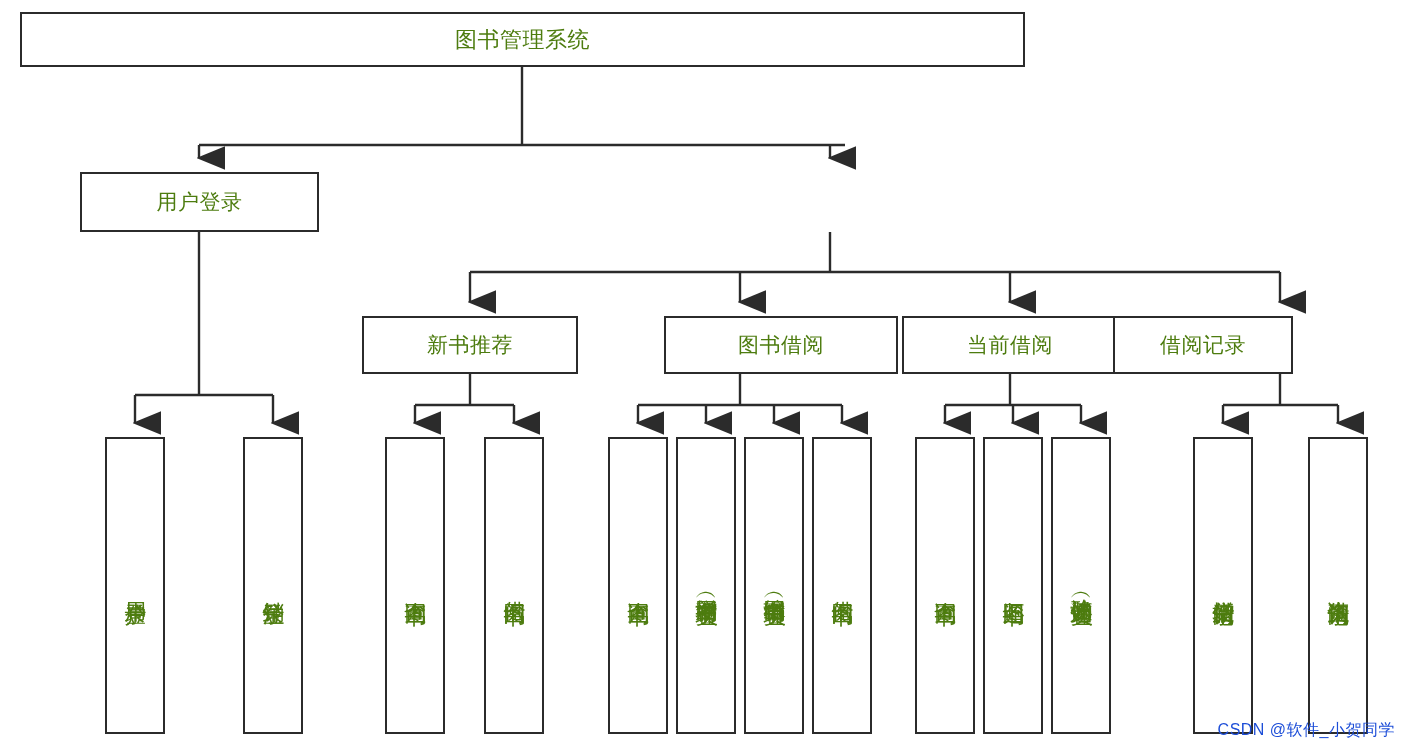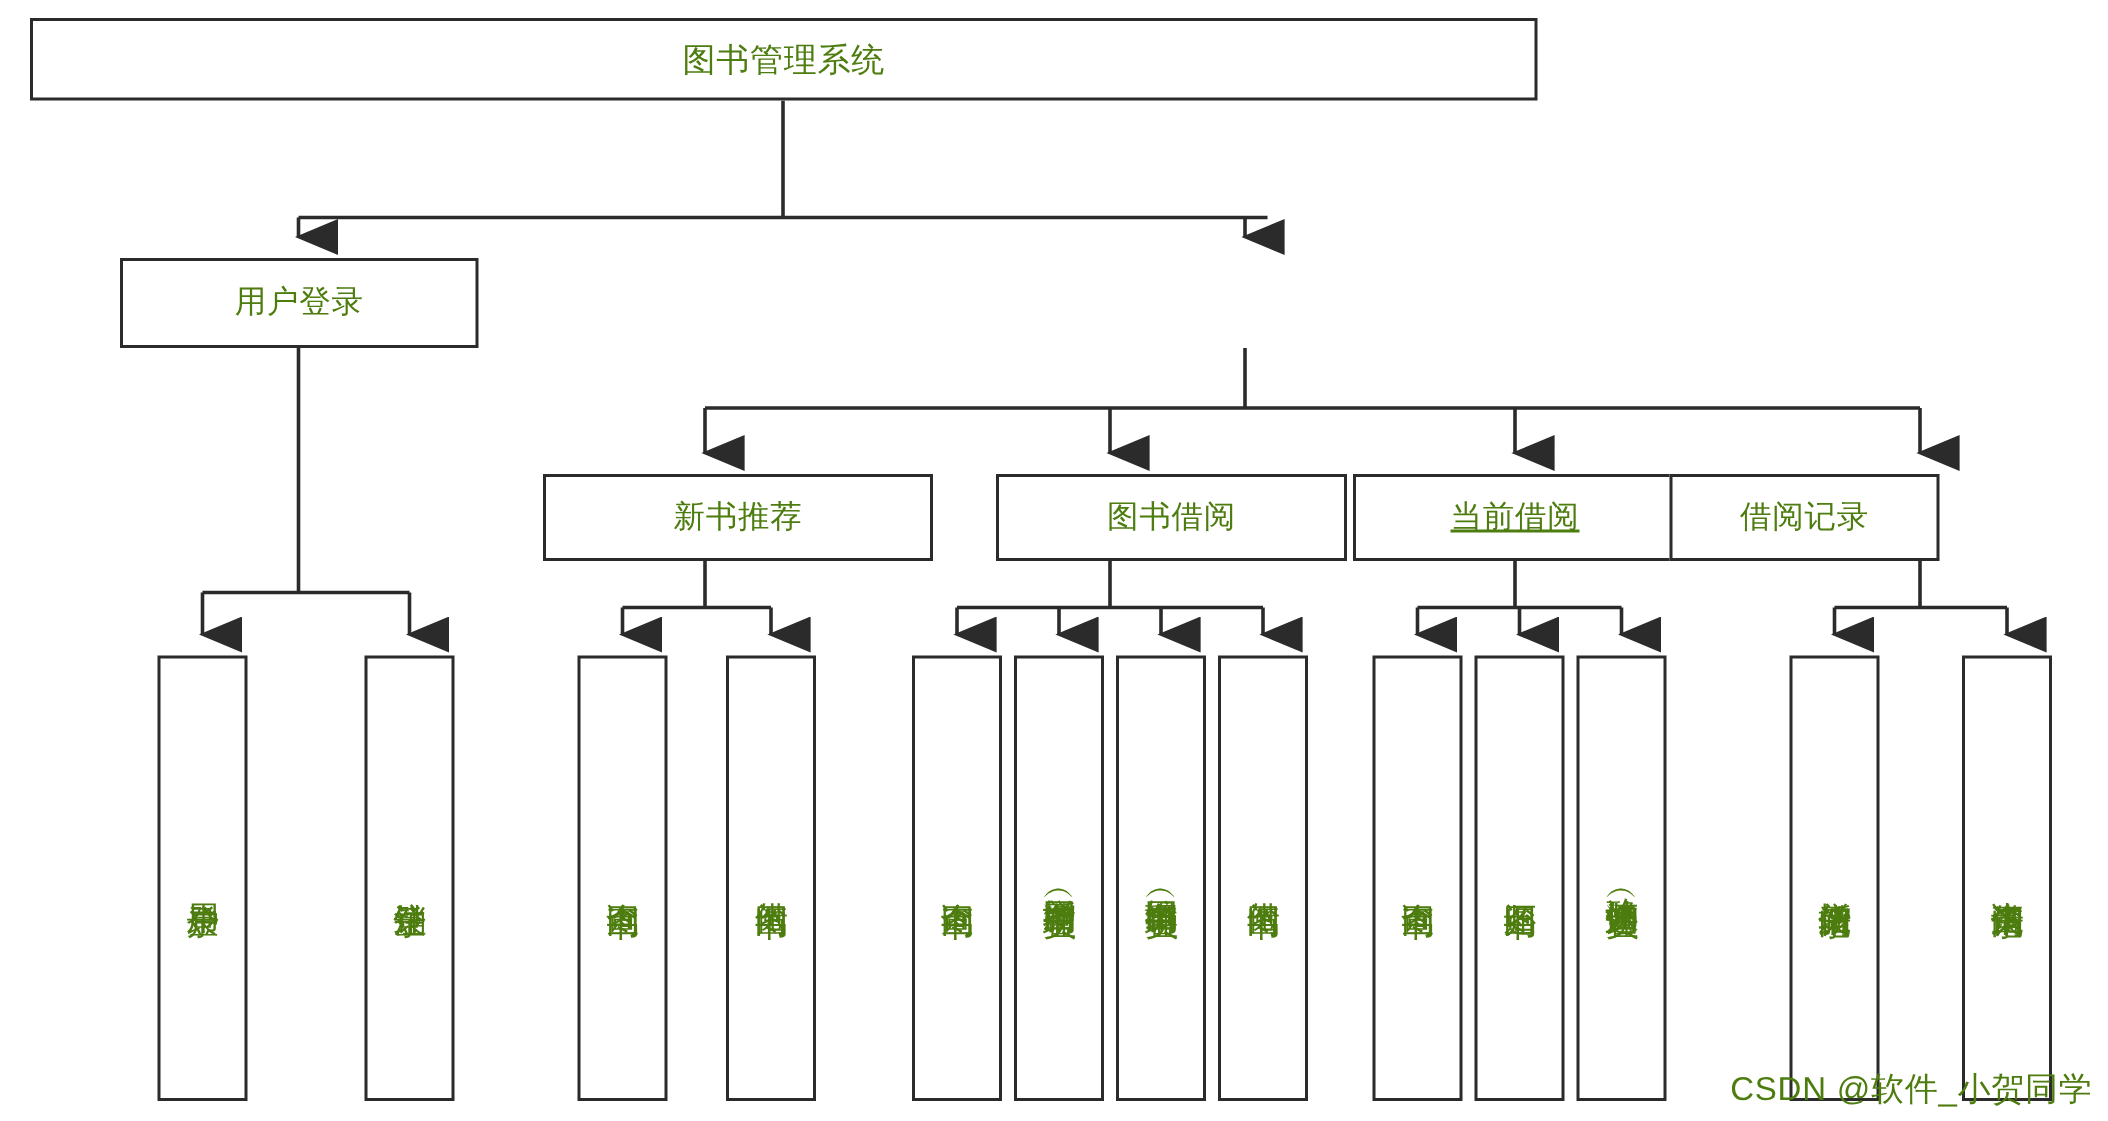--- a/index.html
+++ b/index.html
@@ -63,22 +63,22 @@
     text-orientation: upright;
     font-size: 22px;
     line-height: 1.22;
     letter-spacing: 1px;
     max-height: 100%;
   }
   .watermark {
     position: absolute;
     right: 10px;
     bottom: 6px;
-    font-size: 22px;
-    color: #4d7c0f;
+    font-size: 16px;
+    color: #1d4ed8;
     letter-spacing: 0.5px;
     z-index: 5;
     white-space: nowrap;
   }
 </style>
 </head>
 <body>
 
 <div id="canvas">
 
@@ -134,27 +134,27 @@
   </svg>
 
   <div class="node h root" style="left:20px;top:12px;width:1005px;height:55px;">
     <span class="node-label">图书管理系统</span>
   </div>
 
   <div class="node h" style="left:80px;top:172px;width:239px;height:60px;">
     <span class="node-label">用户登录</span>
   </div>
 
-  <div class="node h" style="left:362px;top:316px;width:260px;height:58px;">
+  <div class="node h" style="left:362px;top:316px;width:216px;height:58px;">
     <span class="node-label">新书推荐</span>
   </div>
   <div class="node h" style="left:664px;top:316px;width:234px;height:58px;">
     <span class="node-label">图书借阅</span>
   </div>
-  <div class="node h" style="left:902px;top:316px;width:216px;height:58px;text-decoration:underline;">
+  <div class="node h" style="left:902px;top:316px;width:216px;height:58px;">
     <span class="node-label">当前借阅</span>
   </div>
   <div class="node h" style="left:1113px;top:316px;width:180px;height:58px;">
     <span class="node-label">借阅记录</span>
   </div>
 
   <div class="node v" style="left:105px;top:437px;width:60px;height:297px;">
     <span class="node-label">用户登录</span>
   </div>
   <div class="node v" style="left:243px;top:437px;width:60px;height:297px;">

